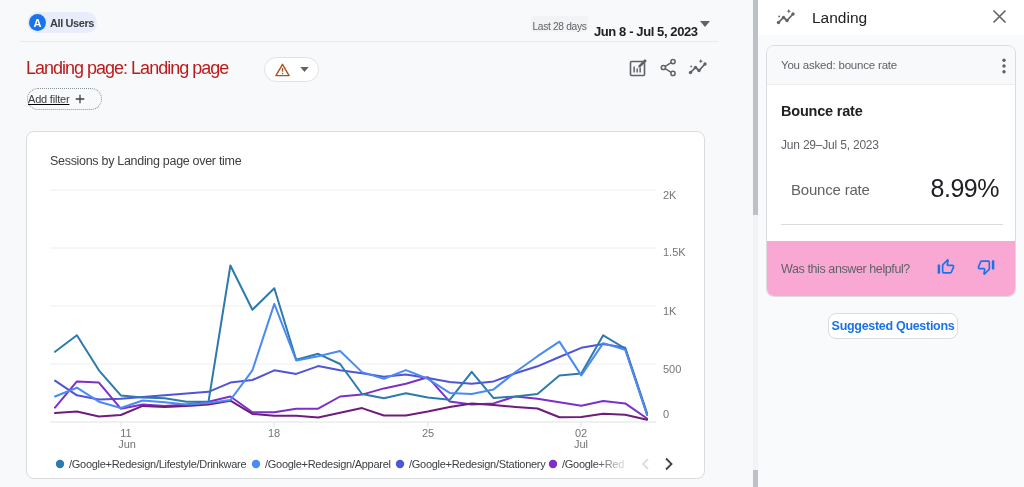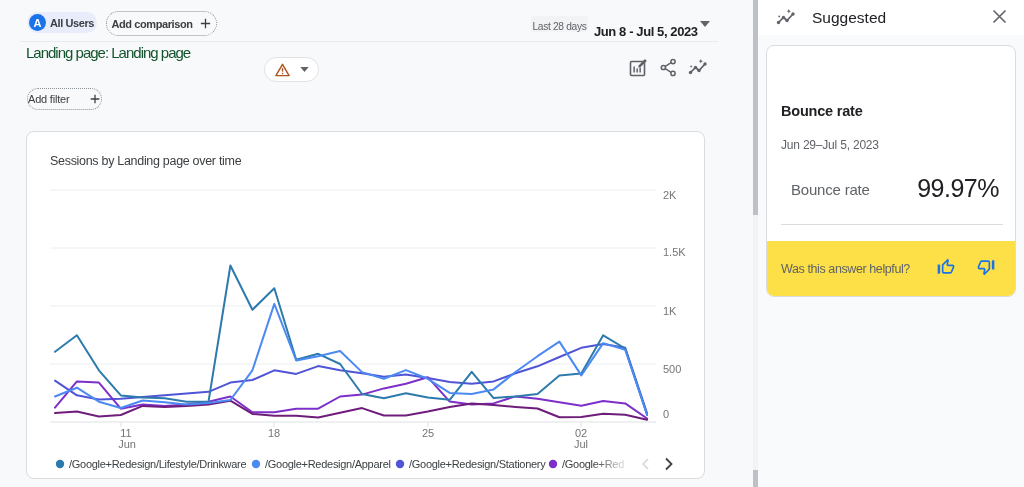--- a/index.html
+++ b/index.html
@@ -7,36 +7,30 @@
 .main { position:absolute; left:0; top:0; width:753px; height:487px; background:#f8f9fa; }
 .pill { position:absolute; display:flex; align-items:center; border-radius:13px; white-space:nowrap; }
 .ptxt { font-size:11px; font-weight:bold; letter-spacing:-0.4px; color:#3c4043; }
 </style></head>
 <body>
 <div class="main">
   <div class="pill" style="left:27px;top:12px;width:70px;height:21px;padding-left:2px;background:#e9edfb;">
     <div style="width:17px;height:17px;border-radius:50%;background:#1a73e8;color:#fff;font-size:11px;font-weight:bold;display:flex;align-items:center;justify-content:center;">A</div>
     <span class="ptxt" style="margin-left:4px;">All Users</span>
   </div>
-  <div class="pill" style="left:106px;top:11px;width:111px;height:25px;justify-content:center;border:1px dotted #889095;border-radius:14px;">
-    <span class="ptxt">Add comparison</span>
-    <svg width="13" height="13" viewBox="0 0 14 14" style="margin-left:6px;">
-        <path d="M7 2v10M2 7h10" stroke="#3c4043" stroke-width="1.4"></path>
-      </svg>
-  </div>
   <div class="abs" style="left:531px;top:16px;width:57px;height:16px;background:#f1f3f4;border-radius:3px;display:flex;align-items:flex-end;justify-content:center;white-space:nowrap;">
     <span style="font-size:10.2px;letter-spacing:-0.3px;color:#5f6368;">Last 28 days</span>
   </div>
   <span class="abs" style="left:594px;top:24px;font-size:13px;font-weight:bold;letter-spacing:-0.4px;color:#202124;">Jun 8 - Jul 5, 2023</span>
   <svg class="abs" width="10" height="6" viewBox="0 0 10 6" style="left:700px;top:21px;">
       <path d="M0 0l5 6 5-6z" fill="#5f6368"></path>
     </svg>
   <div class="abs" style="left:20px;top:41px;width:698px;height:1px;background:#e8eaed;"></div>
 
-  <span class="abs" style="left:26px;top:44px;font-size:15px;letter-spacing:-1px;color:#14532d;">Landing page: Landing page</span>
+  <span class="abs" style="left:26px;top:58px;font-size:18px;letter-spacing:-1px;color:#b91c1c;">Landing page: Landing page</span>
   <div class="pill" style="left:264px;top:57px;height:25px;padding:0 9px;background:#fff;border:1px solid #e0e2e6;border-radius:13px;">
     <svg width="17" height="15" viewBox="0 0 24 21">
         <path d="M12 3.2 L21.3 19.2 H2.7 Z" fill="none" stroke="#a9551f" stroke-width="2" stroke-linejoin="round"></path>
         <rect x="11.1" y="8.5" width="1.9" height="5" fill="#a9551f"></rect>
         <rect x="11.1" y="15.2" width="1.9" height="1.9" fill="#a9551f"></rect>
       </svg>
     <svg width="9" height="5" viewBox="0 0 10 6" style="margin-left:9px;">
         <path d="M0 0l5 6 5-6z" fill="#5f6368"></path>
       </svg>
   </div>
@@ -55,21 +49,21 @@
   </svg>
   <svg class="abs" style="left:688px;top:58px;" width="20" height="19" viewBox="0 0 20 19">
       <path d="M2.5 14.5 L7.5 9.5 L11 12.5 L17 6" fill="none" stroke="#5f6368" stroke-width="1.7"></path>
     <circle cx="2.5" cy="14.5" r="1.7" fill="#5f6368"></circle>
       <circle cx="7.5" cy="9.5" r="1.7" fill="#5f6368"></circle>
     <circle cx="11" cy="12.5" r="1.7" fill="#5f6368"></circle>
       <circle cx="17" cy="6" r="1.7" fill="#5f6368"></circle>
     <path d="M12.8 0.9 l.65 1.6 1.6 .65 -1.6 .65 -.65 1.6 -.65 -1.6 -1.6 -.65 1.6 -.65 z" fill="#5f6368"></path>
     <circle cx="3.2" cy="8.4" r="0.9" fill="#5f6368"></circle>
     </svg>
-  <div class="pill" style="left:27px;top:88px;width:75px;height:22px;justify-content:space-between;border:1px dotted #889095;border-radius:12px;">
+  <div class="pill" style="left:27px;top:88px;width:75px;height:22px;justify-content:flex-start;border:1px dotted #889095;border-radius:12px;text-decoration:underline;">
     <span style="font-size:11px;letter-spacing:-0.2px;color:#3c4043;">Add filter</span>
     <svg width="12" height="12" viewBox="0 0 14 14" style="margin-left:5px;">
         <path d="M7 2v10M2 7h10" stroke="#3c4043" stroke-width="1.5"></path>
       </svg>
   </div>
 
   <div class="abs" style="left:26px;top:131px;width:679px;height:348px;background:#fff;border:1px solid #dadce0;border-radius:8px;"></div>
   <svg class="abs" style="left:26px;top:131px;" width="679" height="348" viewBox="0 0 679 348">
     <text x="24" y="34" font-size="12.5" letter-spacing="-0.3" fill="#3c4043">Sessions by Landing page over time</text>
     <line x1="24" y1="59" x2="630" y2="59" stroke="#eceef0" stroke-width="1"></line>
@@ -129,36 +123,47 @@
 <div class="abs" style="left:758px;top:0;width:266px;height:487px;background:#fff;">
   <svg class="abs" style="left:18px;top:8px;" width="20" height="19" viewBox="0 0 20 19">
       <path d="M2.5 14.5 L7.5 9.5 L11 12.5 L17 6" fill="none" stroke="#5f6368" stroke-width="1.7"></path>
     <circle cx="2.5" cy="14.5" r="1.7" fill="#5f6368"></circle>
       <circle cx="7.5" cy="9.5" r="1.7" fill="#5f6368"></circle>
     <circle cx="11" cy="12.5" r="1.7" fill="#5f6368"></circle>
       <circle cx="17" cy="6" r="1.7" fill="#5f6368"></circle>
     <path d="M12.8 0.9 l.65 1.6 1.6 .65 -1.6 .65 -.65 1.6 -.65 -1.6 -1.6 -.65 1.6 -.65 z" fill="#5f6368"></path>
     <circle cx="3.2" cy="8.4" r="0.9" fill="#5f6368"></circle>
     </svg>
-  <span class="abs" style="left:54px;top:9px;font-size:15.5px;color:#202124;">Suggested</span>
+  <span class="abs" style="left:54px;top:9px;font-size:15.5px;color:#202124;">Landing</span>
   <svg class="abs" style="left:234px;top:9px;" width="15" height="15" viewBox="0 0 15 15">
       <path d="M1.5 1.5 L13.5 13.5 M13.5 1.5 L1.5 13.5" stroke="#5f6368" stroke-width="1.6"></path>
     </svg>
   <div class="abs" style="left:0;top:35px;width:266px;height:452px;background:#f9fafb;"></div>
   <div class="abs" style="left:8px;top:45px;width:250px;height:252px;background:#fff;border:1px solid #dadce0;border-radius:8px;overflow:hidden;">
+    <div style="height:39px;background:#f8f9fa;border-bottom:1px solid #eceef0;position:relative;">
+      <span style="position:absolute;left:14px;top:13px;font-size:11.5px;letter-spacing:-0.2px;color:#5f6368;">You asked: bounce rate</span>
+      <svg style="position:absolute;right:9px;top:12px;" width="4" height="16" viewBox="0 0 4 16">
+        <circle cx="2" cy="2.2" r="1.7" fill="#5f6368"></circle>
+          <circle cx="2" cy="8" r="1.7" fill="#5f6368"></circle>
+          <circle cx="2" cy="13.8" r="1.7" fill="#5f6368"></circle>
+      </svg>
+    </div>
     <span class="abs" style="left:14px;top:57px;font-size:14.5px;font-weight:bold;letter-spacing:-0.2px;color:#202124;">Bounce rate</span>
     <span class="abs" style="left:14px;top:92px;font-size:12px;letter-spacing:-0.2px;color:#5f6368;">Jun 29–Jul 5, 2023</span>
     <span class="abs" style="left:24px;top:135px;font-size:15px;letter-spacing:-0.2px;color:#5f6368;">Bounce rate</span>
-    <span class="abs" style="right:16px;top:128px;font-size:25px;letter-spacing:-0.5px;color:#202124;">99.97%</span>
+    <span class="abs" style="right:16px;top:128px;font-size:25px;letter-spacing:-0.5px;color:#202124;">8.99%</span>
     <div class="abs" style="left:14px;top:178px;width:222px;height:1px;background:#dadce0;"></div>
-    <div class="abs" style="left:0;top:195px;width:250px;height:57px;background:#fde047;">
+    <div class="abs" style="left:0;top:195px;width:250px;height:57px;background:#f9a8d4;">
       <span style="position:absolute;left:14px;top:21px;font-size:12.5px;letter-spacing:-0.4px;color:#5f6368;">Was this answer helpful?</span>
       <svg style="position:absolute;left:169px;top:16px;" width="20" height="20" viewBox="0 0 24 24">
           <path d="M13.11 5.72l-.57 2.89c-.12.59.04 1.2.42 1.66.38.46.94.73 1.54.73H20v1.08L17.43 18H9.34c-.18 0-.34-.16-.34-.34V9.82l4.11-4.1M14 2L7.59 8.41C7.21 8.79 7 9.3 7 9.83v7.83C7 18.95 8.05 20 9.34 20h8.1c.71 0 1.36-.37 1.72-.97l2.67-6.15c.11-.25.17-.52.17-.8V11c0-1.1-.9-2-2-2h-5.5l.92-4.65c.05-.22.02-.46-.08-.66-.23-.45-.52-.86-.88-1.22L14 2zM4 9H2v11h2c.55 0 1-.45 1-1v-9c0-.55-.45-1-1-1z" fill="#1a73e8"></path>
         </svg>
       <svg style="position:absolute;left:209px;top:16px;" width="20" height="20" viewBox="0 0 24 24">
           <g transform="rotate(180 12 12)">
             <path d="M13.11 5.72l-.57 2.89c-.12.59.04 1.2.42 1.66.38.46.94.73 1.54.73H20v1.08L17.43 18H9.34c-.18 0-.34-.16-.34-.34V9.82l4.11-4.1M14 2L7.59 8.41C7.21 8.79 7 9.3 7 9.83v7.83C7 18.95 8.05 20 9.34 20h8.1c.71 0 1.36-.37 1.72-.97l2.67-6.15c.11-.25.17-.52.17-.8V11c0-1.1-.9-2-2-2h-5.5l.92-4.65c.05-.22.02-.46-.08-.66-.23-.45-.52-.86-.88-1.22L14 2zM4 9H2v11h2c.55 0 1-.45 1-1v-9c0-.55-.45-1-1-1z" fill="#1a73e8"></path>
           </g>
         </svg>
     </div>
   </div>
+  <div class="abs" style="left:70px;top:313px;width:130px;height:26px;background:#fff;border:1px solid #dadce0;border-radius:8px;display:flex;align-items:center;justify-content:center;white-space:nowrap;">
+    <span style="font-size:12.5px;font-weight:bold;letter-spacing:-0.3px;color:#1a73e8;">Suggested Questions</span>
+  </div>
 </div>
 
 </body></html>

